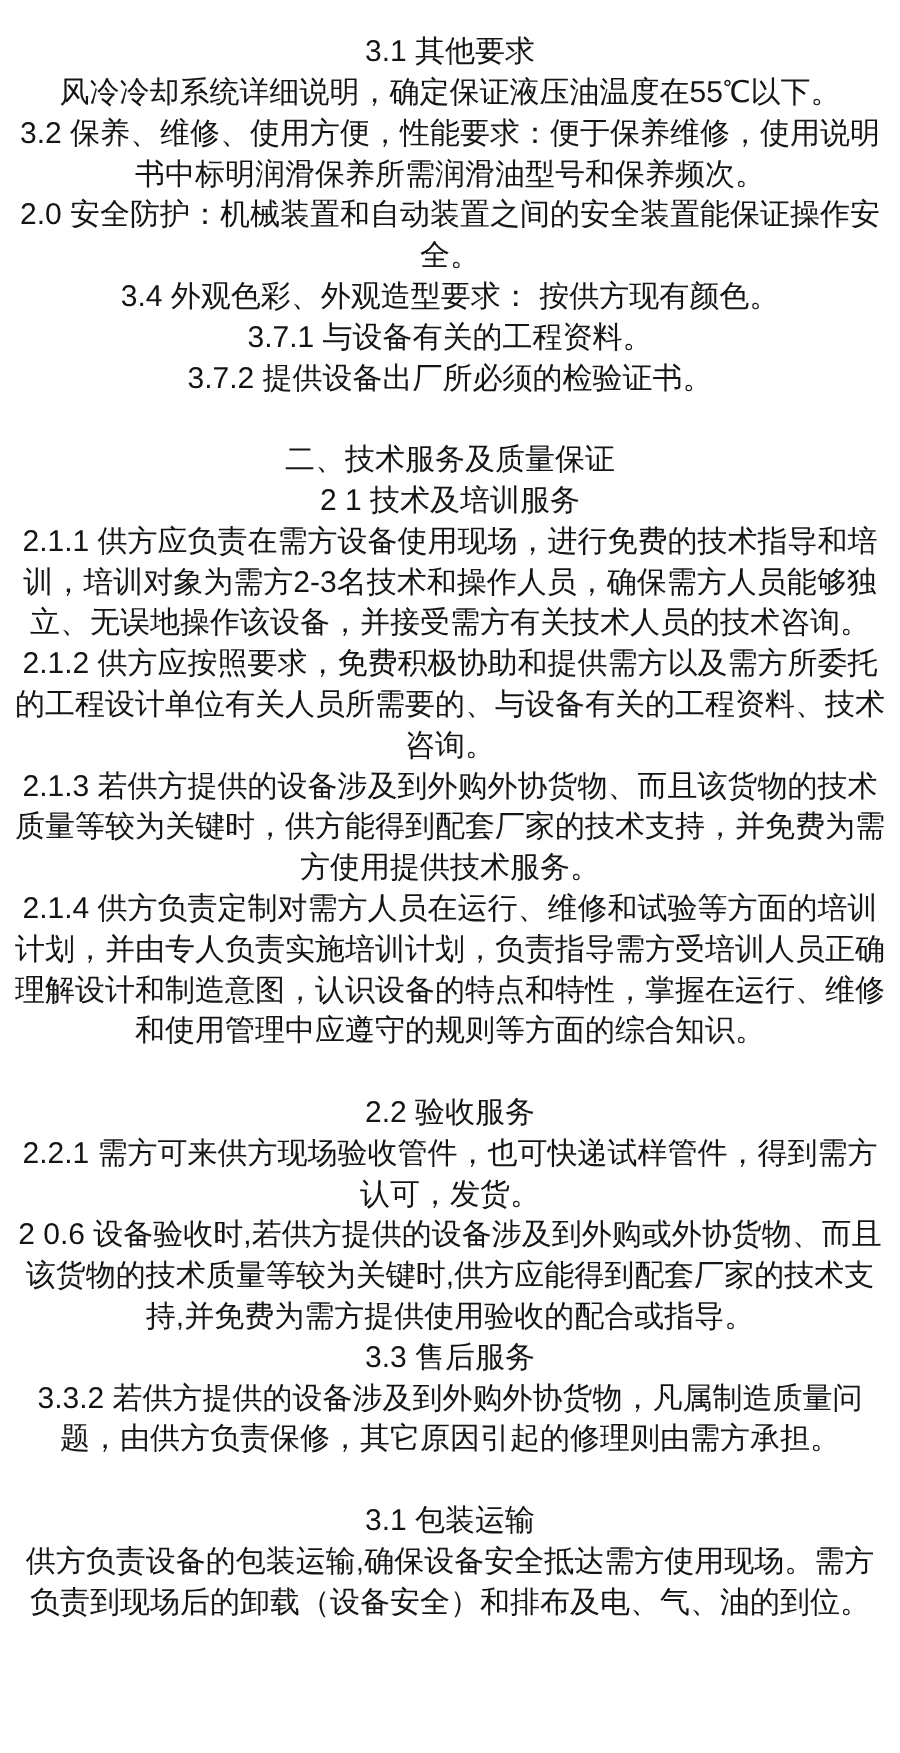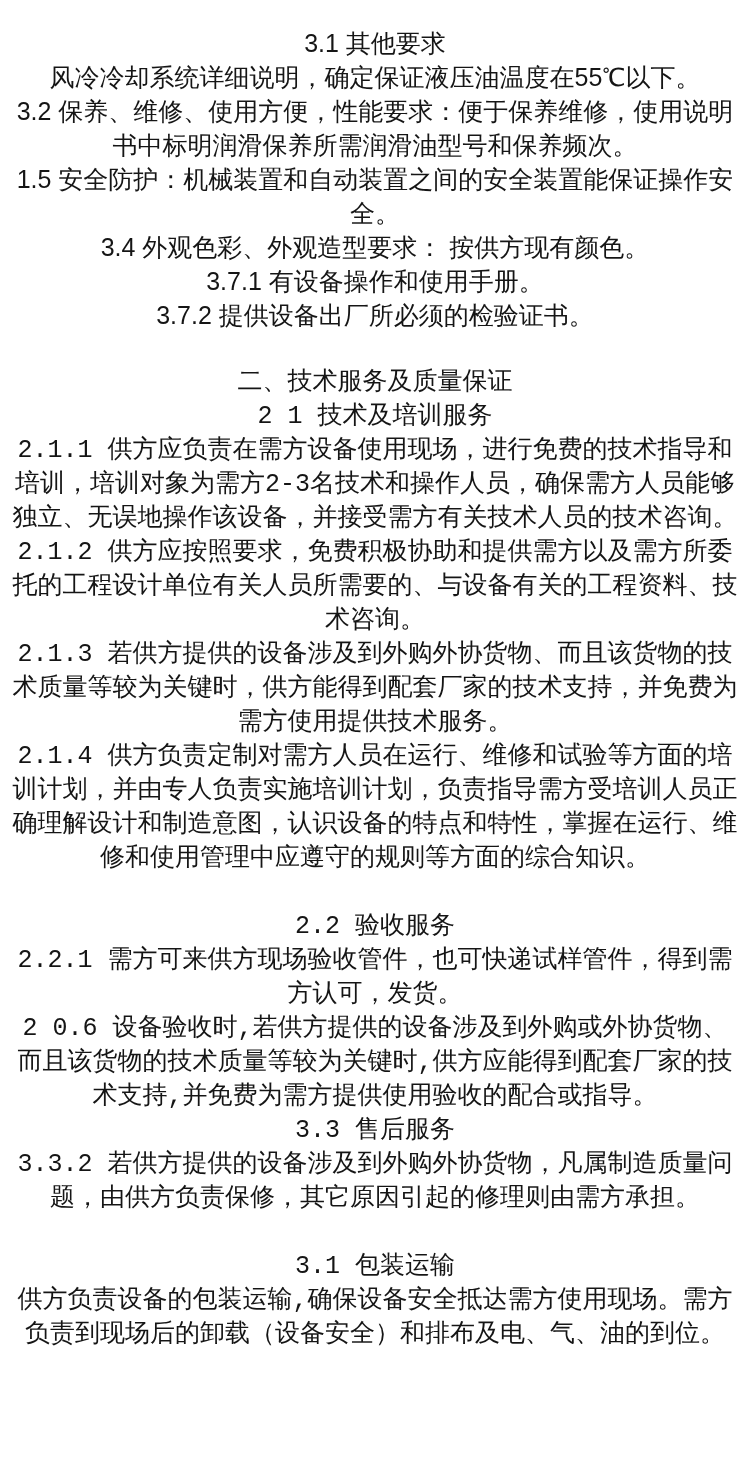--- a/index.html
+++ b/index.html
@@ -17,43 +17,42 @@
     font-family: "Liberation Sans", sans-serif;
     font-size: 25px;
     line-height: 34px;
     overflow: hidden;
   }
   .section {
     margin: 0;
   }
   .section + .section {
     margin-top: 34px; 
-    font-family: Liberation Mono, monospace;
   }
   .line {
     margin: 0;
     padding: 0;
     text-align: center;
     word-break: break-all;
     overflow-wrap: anywhere;
     white-space: pre-wrap;
   }
 </style>
 </head>
 <body>
 
 <div class="page">
 
   <div class="section">
     <p class="line">3.1 其他要求</p>
     <p class="line">风冷冷却系统详细说明，确定保证液压油温度在55℃以下。</p>
     <p class="line">3.2 保养、维修、使用方便，性能要求：便于保养维修，使用说明书中标明润滑保养所需润滑油型号和保养频次。</p>
-    <p class="line">1.5 安全防护：机械装置和自动装置之间的安全装置能保证操作安全。</p>
+    <p class="line">2.0 安全防护：机械装置和自动装置之间的安全装置能保证操作安全。</p>
     <p class="line">3.4 外观色彩、外观造型要求： 按供方现有颜色。</p>
-    <p class="line">3.7.1 有设备操作和使用手册。</p>
+    <p class="line">3.7.1 与设备有关的工程资料。</p>
     <p class="line">3.7.2 提供设备出厂所必须的检验证书。</p>
   </div>
 
   <div class="section">
     <p class="line">二、技术服务及质量保证</p>
     <p class="line">2 1 技术及培训服务</p>
     <p class="line">2.1.1 供方应负责在需方设备使用现场，进行免费的技术指导和培训，培训对象为需方2-3名技术和操作人员，确保需方人员能够独立、无误地操作该设备，并接受需方有关技术人员的技术咨询。</p>
     <p class="line">2.1.2 供方应按照要求，免费积极协助和提供需方以及需方所委托的工程设计单位有关人员所需要的、与设备有关的工程资料、技术咨询。</p>
     <p class="line">2.1.3 若供方提供的设备涉及到外购外协货物、而且该货物的技术质量等较为关键时，供方能得到配套厂家的技术支持，并免费为需方使用提供技术服务。</p>
     <p class="line">2.1.4 供方负责定制对需方人员在运行、维修和试验等方面的培训计划，并由专人负责实施培训计划，负责指导需方受培训人员正确理解设计和制造意图，认识设备的特点和特性，掌握在运行、维修和使用管理中应遵守的规则等方面的综合知识。</p>

